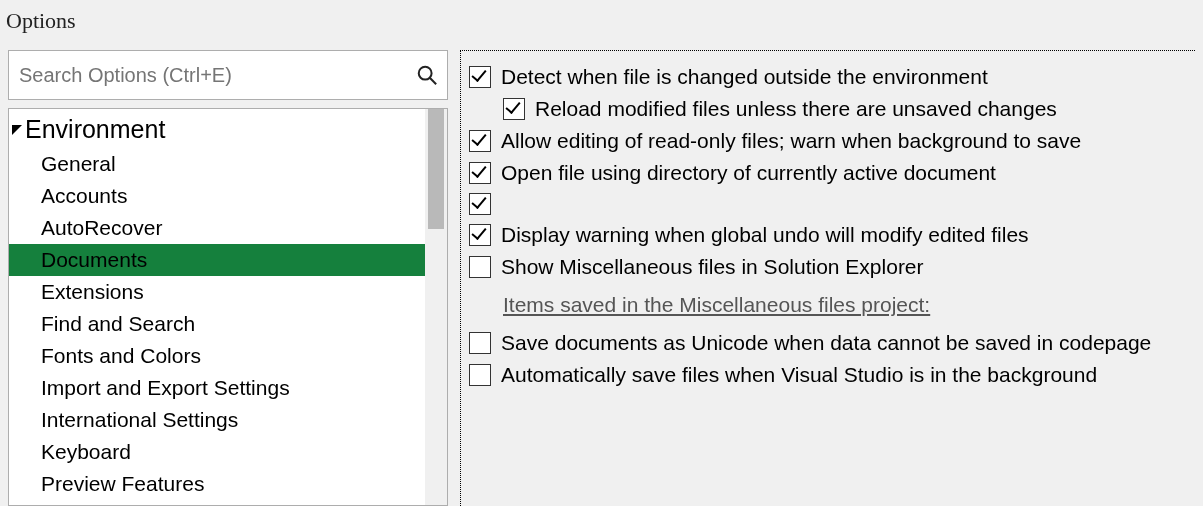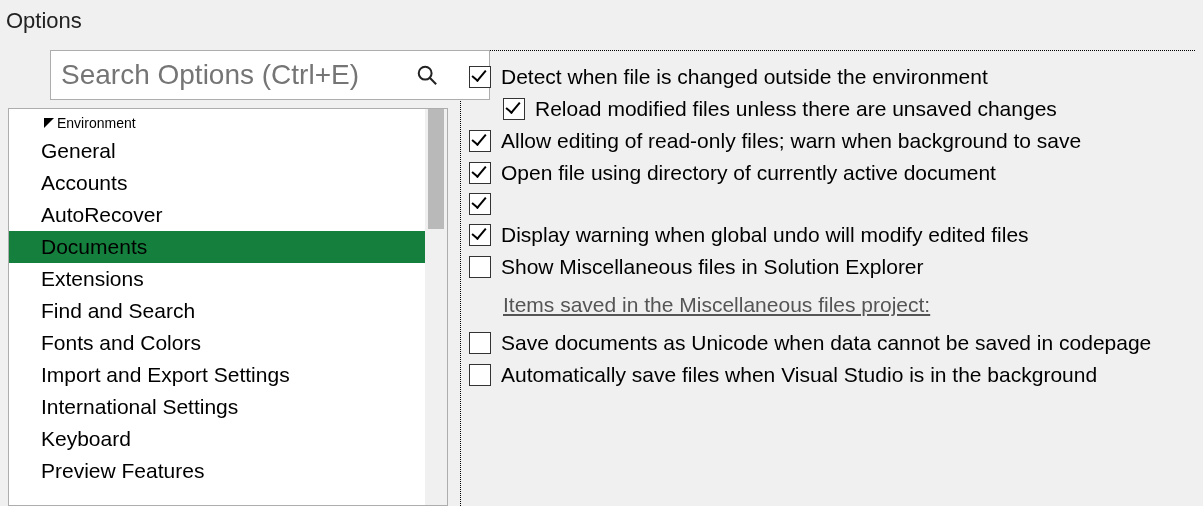--- a/index.html
+++ b/index.html
@@ -17,48 +17,48 @@
     width: 1203px;
     height: 506px;
     background: #f0f0f0;
     display: flex;
     flex-direction: column;
   }
   .title {
     padding: 8px 2px 16px 6px;
     font-size: 22px;
     color: #222;
+    font-family: Liberation Serif, serif;
   }
   .content {
     display: flex;
     flex: 1;
     min-height: 0;
     padding: 0 8px 0 8px;
   }
   .left {
     width: 440px;
     display: flex;
     flex-direction: column;
     min-height: 0;
   }
   .search-wrap {
     position: relative;
     margin-bottom: 8px;
   }
   .search-input {
     width: 100%;
     height: 50px;
-    font-size: 28px;
+    font-size: 20px;
     font-family: inherit;
     color: #666;
     padding: 4px 44px 4px 10px;
     border: 1px solid #adadad;
     background: #fff;
     outline: none;
-    margin-left: 42px;
   }
   .search-icon {
     position: absolute;
     right: 10px;
     top: 50%;
     transform: translateY(-50%);
     width: 22px;
     height: 22px;
     pointer-events: none;
     color: #222;
@@ -73,23 +73,22 @@
   }
   .tree {
     height: 100%;
     overflow: hidden;
     padding-top: 2px;
   }
   .tree-parent {
     display: flex;
     align-items: center;
     padding: 4px 8px 4px 0px;
-    font-size: 14px;
+    font-size: 25px;
     cursor: default;
-    margin-left: 32px;
   }
   .caret {
     width: 16px;
     display: inline-flex;
     justify-content: center;
     align-items: center;
     font-size: 13px;
     color: #000;
     margin-right: 0px;
   }

